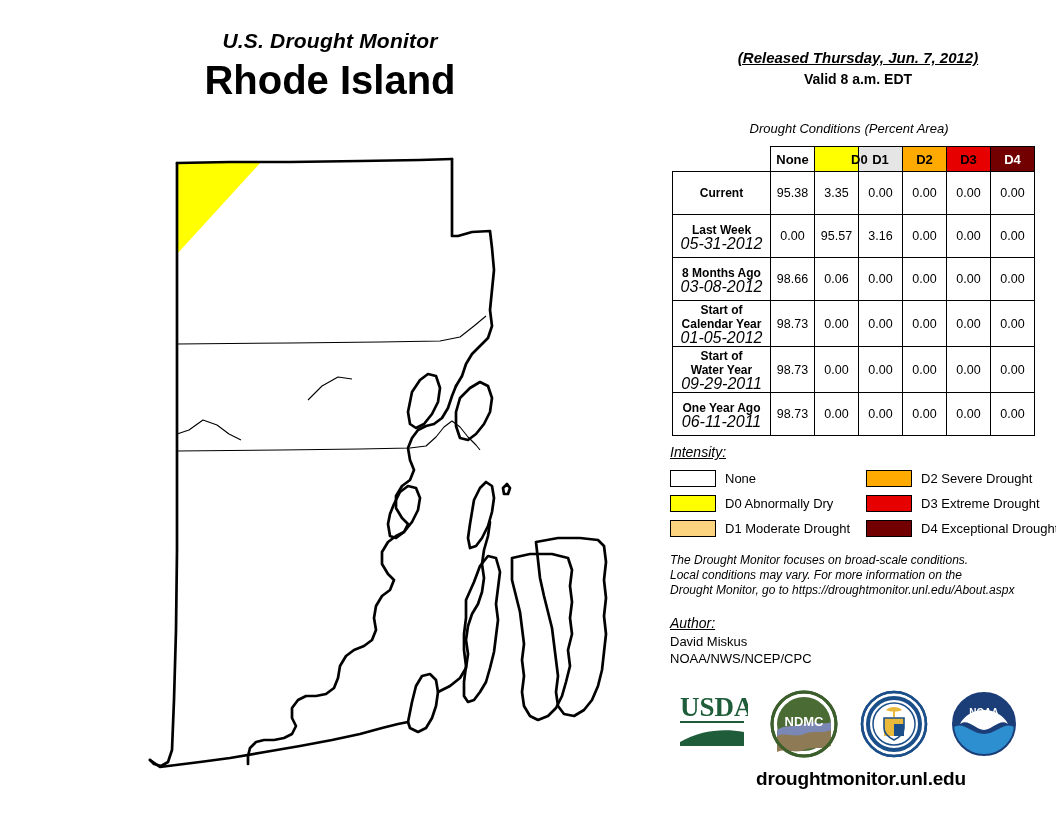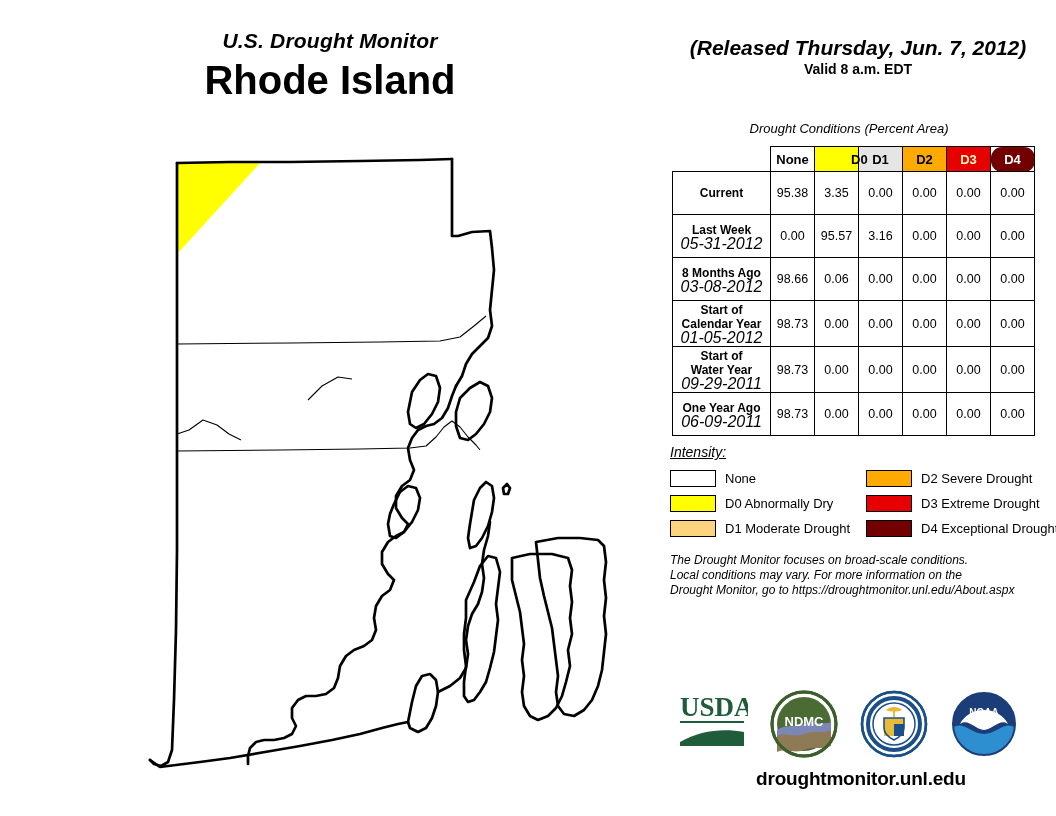--- a/index.html
+++ b/index.html
@@ -62,25 +62,26 @@
     left: 0; top: 32px;
     width: 396px;
     text-align: center;
   }
   #valid-date {
     font-size: 24px;
     font-weight: bold;
     line-height: 30px;
   }
   #released-date {
-    font-size: 21px;
+    font-size: 15px;
     font-weight: bold;
     font-style: italic;
     line-height: 20px;
-    margin-top: 6px;
+    margin-top: 16px;
+    text-decoration: underline;
   }
   #valid-time {
     font-size: 14px;
     font-weight: bold;
     line-height: 19px;
     margin-top: 2px;
   }
 
   #table-caption {
     position: absolute;
@@ -500,22 +501,22 @@
         <col class="datac">
         <col class="datac">
     </colgroup>
     <thead>
       <tr>
         <th class="corner"></th>
         <th style="background:#FFFFFF;color:#000;">None</th>
         <th style="background:#FFFF00;color:#000;padding-left:36px;">D0</th>
         <th style="background:#e5e5e5;color:#000;">D1</th>
         <th style="background:#FFAA00;color:#000;">D2</th>
-        <th style="background:#E60000;color:#fef9c3;margin-left:32px;">D3</th>
-        <th style="background:#730000;color:#fff;border-radius:11px;">D4</th>
+        <th style="background:#E60000;color:#000000;margin-left:32px;">D3</th>
+        <th style="background:#730000;color:#fff;">D4</th>
       </tr>
     </thead>
     <tbody>
       <tr>
         <td class="rowlabel">
           <span>Current</span>
         </td>
         <td class="val">95.38</td>
         <td class="val">3.35</td>
         <td class="val">0.00</td>
@@ -569,21 +570,21 @@
         <td class="val">98.73</td>
         <td class="val">0.00</td>
         <td class="val">0.00</td>
         <td class="val">0.00</td>
         <td class="val">0.00</td>
         <td class="val">0.00</td>
       </tr>
       <tr>
         <td class="rowlabel">
           <span>One Year Ago</span>
-          <span class="sub">06-09-2011</span>
+          <span class="sub">06-11-2011</span>
         </td>
         <td class="val">98.73</td>
         <td class="val">0.00</td>
         <td class="val">0.00</td>
         <td class="val">0.00</td>
         <td class="val">0.00</td>
         <td class="val">0.00</td>
       </tr>
     </tbody>
   </table>
@@ -621,20 +622,25 @@
       </div>
     </div>
   </div>
 
   <div id="notes-block">
     <div>The Drought Monitor focuses on broad-scale conditions.</div>
     <div>Local conditions may vary. For more information on the</div>
     <div>Drought Monitor, go to https://droughtmonitor.unl.edu/About.aspx</div>
   </div>
 
+  <div id="author-block">
+    <div id="author-heading">Author:</div>
+    <div id="author-name">David Miskus</div>
+    <div id="author-org">NOAA/NWS/NCEP/CPC</div>
+  </div>
 
   <div id="logos-row">
 
     <div class="logo" id="logo-usda">
       <svg viewBox="0 0 70 60" width="70" height="60">
         <text x="2" y="26" font-family="Liberation Serif, serif" font-size="27" font-weight="bold" fill="#1F5C3A">USDA</text>
         <rect x="2" y="31" width="64" height="2" fill="#1F5C3A"></rect>
         <path d="M2,52 C22,40 46,38 66,42 L66,56 L2,56 Z" fill="#1F5C3A"></path>
         <path d="M2,47 C22,36 46,34 66,38" fill="none" stroke="#ffffff" stroke-width="1.6"></path>
       </svg>

